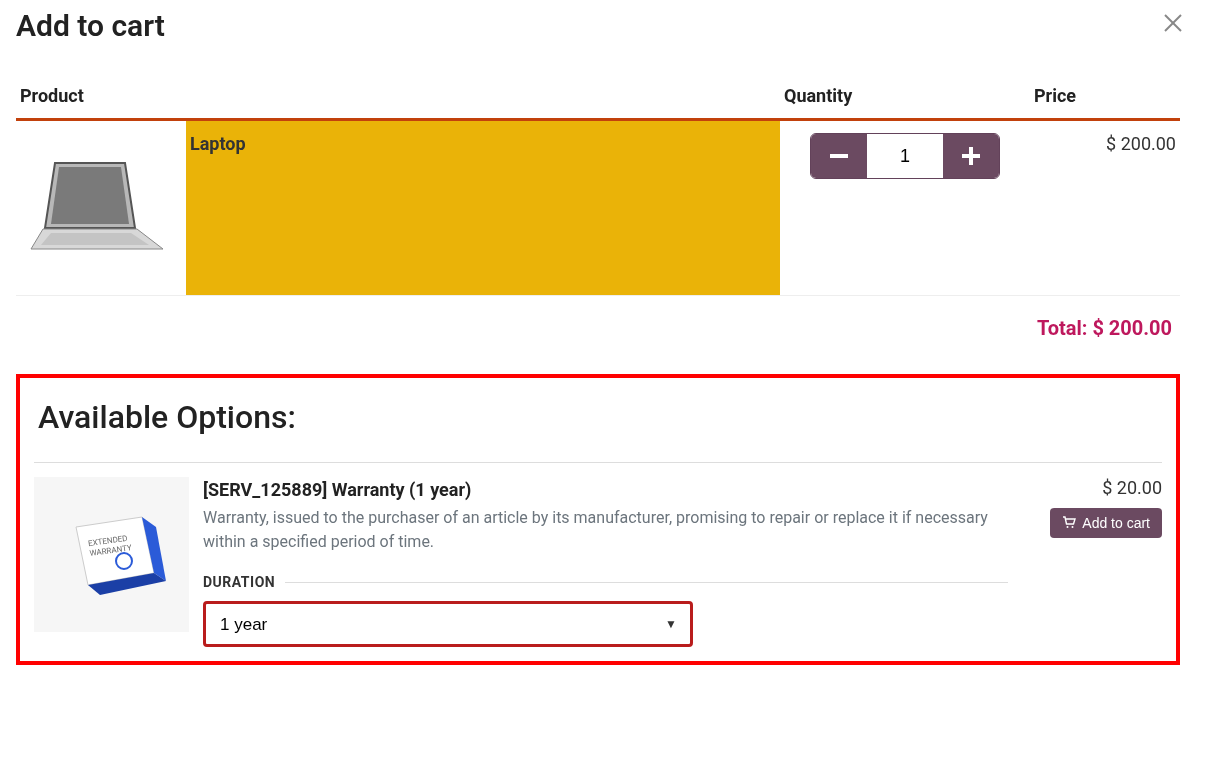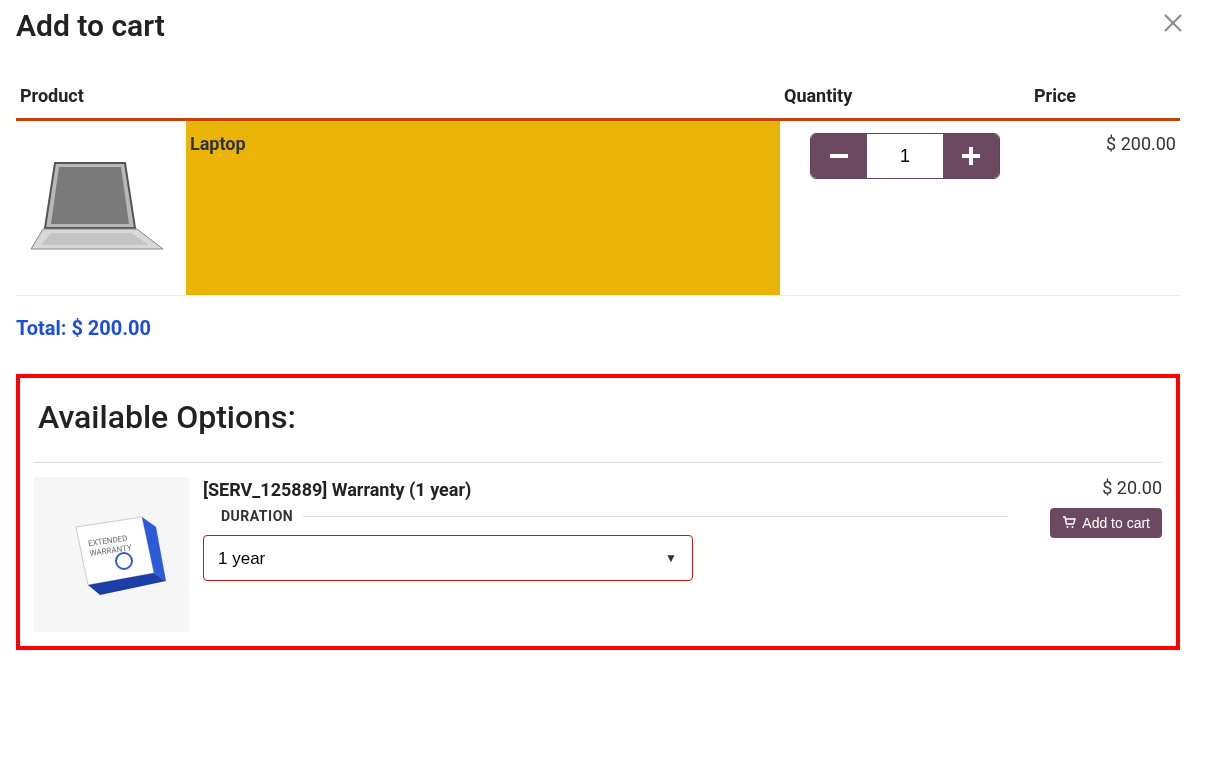--- a/index.html
+++ b/index.html
@@ -87,25 +87,25 @@
     cursor: pointer;
     display:flex; align-items:center; justify-content:center;
   }
   .qty-input {
     width: 76px; height: 44px;
     border: none;
     text-align: center;
     font-size: 18px;
   }
   .total-row {
-    text-align: left;
+    text-align: right;
     font-size: 20px;
     font-weight: 700;
     padding: 20px 8px 30px 0;
-    color: #1d4ed8;
+    color: #be185d;
   }
   .options-box {
     border: 4px solid #ff0000;
     padding: 10px 14px 14px 14px;
     margin-top: 4px;
   }
   .options-title {
     font-size: 32px; font-weight: 500; margin: 10px 0 26px 4px;
     color: #222;
   }
@@ -116,34 +116,34 @@
     gap: 14px;
   }
   .option-thumb {
     width: 155px; height: 155px; background:#f6f6f6;
     display:flex; align-items:center; justify-content:center;
     flex-shrink: 0;
   }
   .option-body { flex: 1; padding-right: 10px;}
   .option-name { font-weight: 700; font-size: 18px; margin: 2px 0 6px 0; color:#222;}
   .option-desc { color:#6c757d; line-height:1.5; margin-bottom: 18px;}
-  .field-label-wrap { position: relative; margin-bottom: 10px; margin-left: 18px;}
+  .field-label-wrap { position: relative; margin-bottom: 10px;}
   .field-label {
     font-weight:700; letter-spacing:0.5px; font-size:14px;
     background:#fff; padding-right:10px; position:relative; z-index:1;
   }
   .field-label-line {
     position:absolute; left:0; right:0; top:50%; height:1px; background:#ddd; z-index:0;
   }
   .select-wrap {
     position: relative; width: 490px;
   }
   select.duration {
     width: 100%; height: 46px; padding: 0 14px;
-    font-size: 17px; border:1px solid #b91c1c; border-radius:4px;
+    font-size: 17px; border:3px solid #b91c1c; border-radius:4px;
     appearance:none; background:#fff; cursor:pointer;
   }
   .select-caret { position:absolute; right:16px; top:50%; transform:translateY(-50%); pointer-events:none; font-size:12px;}
   .option-right { width: 130px; text-align:right; flex-shrink:0;}
   .option-price { font-size: 18px; margin-bottom: 10px;}
   .add-cart-btn {
     background:#6b4a61; color:#fff; border:none; border-radius:4px;
     padding: 7px 12px; font-size:14px; cursor:pointer;
     display:inline-flex; align-items:center; gap:6px;
   }
@@ -226,20 +226,21 @@
             <polygon points="90,22 104,32 114,86 102,78" fill="#2b5bd8"></polygon>
             <polygon points="36,90 102,78 114,86 48,100" fill="#1b3fa6"></polygon>
             <text x="38" y="48" font-size="8" fill="#6a6a6a" transform="rotate(-8 60 60)">EXTENDED</text>
             <text x="38" y="58" font-size="8" fill="#6a6a6a" transform="rotate(-8 60 60)">WARRANTY</text>
             <circle cx="72" cy="66" r="8" fill="none" stroke="#2b5bd8" stroke-width="2"></circle>
           </svg>
         </div>
 
         <div class="option-body">
           <div class="option-name">[SERV_125889] Warranty (1 year)</div>
+          <div class="option-desc">Warranty, issued to the purchaser of an article by its manufacturer, promising to repair or replace it if necessary within a specified period of time.</div>
 
           <div class="field-label-wrap">
             <span class="field-label">DURATION</span>
             <div class="field-label-line"></div>
           </div>
           <div class="select-wrap">
             <select class="duration">
               <option>1 year</option>
             </select>
             <span class="select-caret">▼</span>

